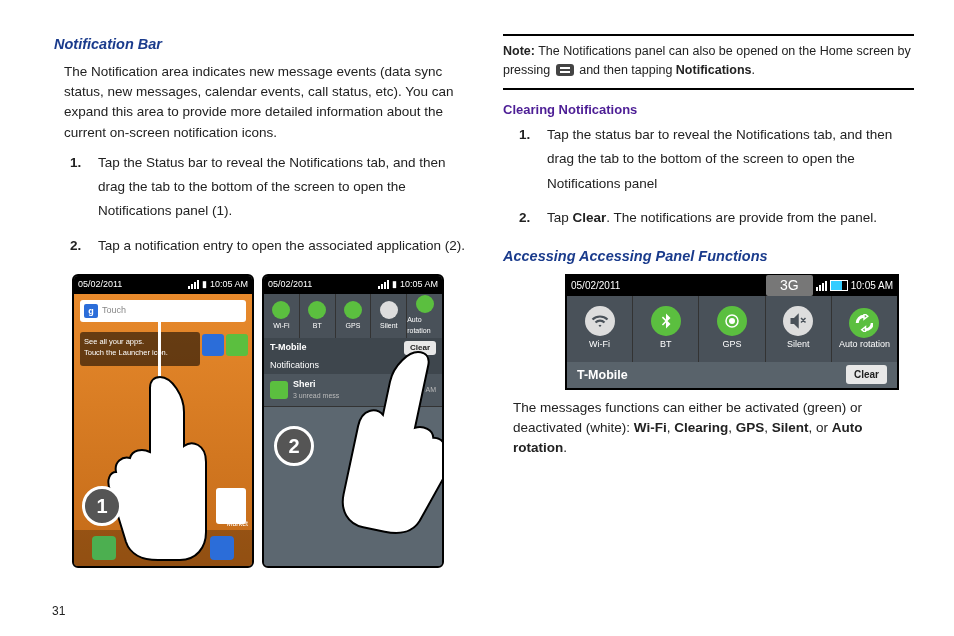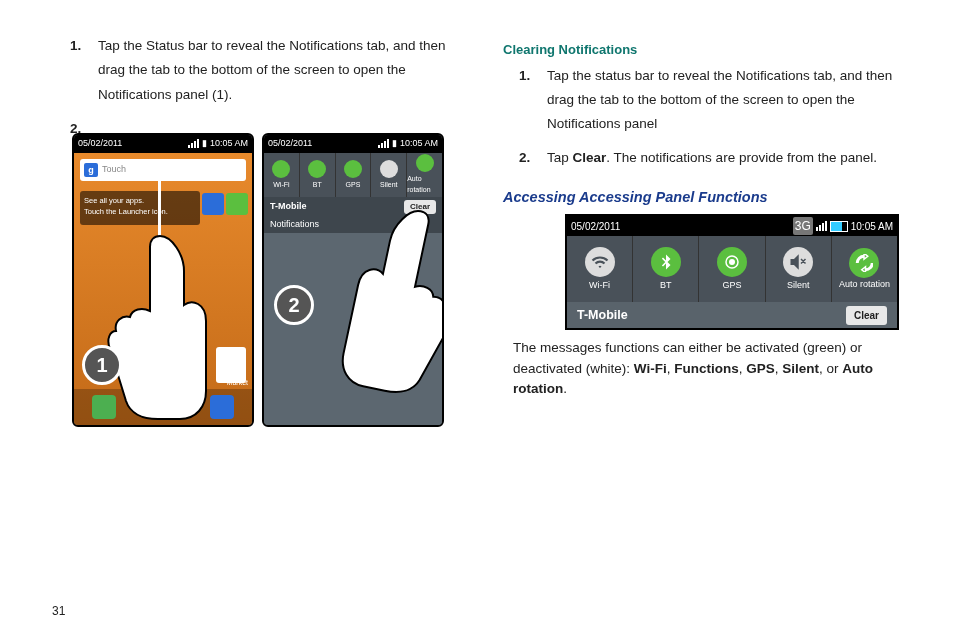--- a/index.html
+++ b/index.html
@@ -7,21 +7,21 @@
     width:954px;height:636px;
     font-family:Arial,Helvetica,sans-serif;
     font-size:13.5px;line-height:1.5;color:#222;
     box-sizing:border-box;
   }
   .page{display:flex;padding:34px 40px 12px 54px;height:100%;box-sizing:border-box;}
   .col{flex:1;min-width:0;}
   .col.right{padding-left:26px;}
   .col.left{padding-right:12px;}
   h3.blue{color:#1a3b8c;font-style:italic;font-weight:700;font-size:14.5px;margin:0 0 6px 0;}
-  h4.blue{color:#0f766e;font-weight:700;font-size:13px;margin:6px 0 4px 0;}
+  h4.blue{color:#4c1d95;font-weight:700;font-size:13px;margin:6px 0 4px 0;}
   p{margin:0 0 8px 0;}
   .indent{margin-left:10px;}
   ol.steps{list-style:none;padding:0;margin:0 0 6px 0;}
   ol.steps li{position:relative;padding:0 0 10px 28px;line-height:1.8;}
   ol.steps .num{position:absolute;left:0;top:0;font-weight:700;}
   b{font-weight:700;}
   .phones{display:flex;gap:8px;justify-content:flex-start;margin:6px 0 0 18px;}
   .phone{width:178px;height:290px;border:2px solid #000;border-radius:6px;background:#666;position:relative;overflow:hidden;}
   .sbar{height:18px;background:#000;color:#fff;font-size:9px;display:flex;align-items:center;justify-content:space-between;padding:0 4px;}
   .sbar .right-ico{display:flex;gap:3px;align-items:center;}
@@ -70,27 +70,30 @@
   .sig{display:inline-flex;align-items:flex-end;gap:1px;}
   .sig i{width:2px;background:#fff;display:inline-block;}
   .tg svg{width:18px;height:18px;}
 </style>
 </head>
 <body>
 
 <div class="page">
 
   <div class="col left">
+    <h3 class="blue">Notification Bar</h3>
+    <p class="indent">The Notification area indicates new message events (data sync status, new messages, calendar events, call status, etc). You can expand this area to provide more detailed information about the current on-screen notification icons.</p>
     <ol class="steps" style="margin-left:16px;">
       <li>
         <span class="num">1.</span>
         <span>Tap the Status bar to reveal the Notifications tab, and then drag the tab to the bottom of the screen to open the Notifications panel (1).</span>
       </li>
       <li>
         <span class="num">2.</span>
+        <span>Tap a notification entry to open the associated application (2).</span>
       </li>
     </ol>
 
     <div class="phones">
 
       <div class="phone">
         <div class="sbar">
           <span>05/02/2011</span>
           <span class="right-ico">
             <span class="sig">
@@ -168,54 +171,72 @@
             <div class="tg on">
                 <div class="dot"></div>
                 <span>Auto rotation</span>
               </div>
           </div>
           <div class="carrier">
             <span>T-Mobile</span>
             <span class="clearbtn">Clear</span>
           </div>
           <div class="notihdr">Notifications</div>
+          <div class="noti">
+            <div class="ic"></div>
+            <div style="flex:1">
+              <div style="font-weight:700">Sheri</div>
+              <div style="font-size:7px;color:#bbb">3 unread mess</div>
+            </div>
+            <div style="font-size:7px;color:#bbb">9:27 AM</div>
+          </div>
           <div class="hand" style="right:-18px;top:70px;transform:scaleX(-1) rotate(-12deg);">
             <svg viewBox="0 0 110 190">
                 <path d="M58 5 C52 5 48 9 48 16 L48 80 C40 76 30 78 28 86 C20 84 12 90 14 100 C8 100 4 108 8 118 L24 170 C28 182 40 188 56 188 L78 188 C94 188 104 176 104 160 L104 90 C104 72 90 68 82 74 L82 40 C82 24 70 5 58 5 Z" fill="#fff" stroke="#000" stroke-width="2"></path>
               </svg>
           </div>
           <div class="circ" style="left:10px;top:150px;">
               <span>2</span>
             </div>
         </div>
       </div>
     </div>
   </div>
 
   <div class="col right">
+    <div class="note">
+      <span class="lbl">Note:</span>
+      <span>The Notifications panel can also be opened on the Home screen by pressing</span>
+      <span class="menuic">
+          <span></span>
+          <span></span>
+        </span>
+      <span>and then tapping</span>
+      <b>Notifications</b>.
+    </div>
 
     <h4 class="blue">Clearing Notifications</h4>
     <ol class="steps" style="margin-left:16px;">
       <li>
         <span class="num">1.</span>
         <span>Tap the status bar to reveal the Notifications tab, and then drag the tab to the bottom of the screen to open the Notifications panel</span>
       </li>
       <li>
         <span class="num">2.</span>
         <span>Tap </span><b>Clear</b><span>. The notifications are provide from the panel.</span>
       </li>
     </ol>
 
     <h3 class="blue">Accessing Accessing Panel Functions</h3>
 
     <div class="bigpanel">
       <div class="sbar">
         <span>05/02/2011</span>
         <span class="right-ico">
-          <span style="background:#777;padding:0 2px;border-radius:2px;font-size:12px;">3G</span>
+          <span style="background:#777;padding:0 14px;border-radius:2px;font-size:14px;">3G</span>
           <span class="sig">
               <i style="height:4px"></i>
               <i style="height:6px"></i>
               <i style="height:8px"></i>
               <i style="height:10px"></i>
             </span>
           <span style="display:inline-block;width:16px;height:9px;border:1px solid #fff;background:linear-gradient(to right,#3cf 70%,transparent 0);"></span>
           <span>10:05 AM</span>
         </span>
       </div>
@@ -262,17 +283,17 @@
             <span style="text-align:center;line-height:1.1">Auto rotation</span>
           </div>
       </div>
       <div class="bigcarrier">
         <span>T-Mobile</span>
         <span class="clearbtn">Clear</span>
       </div>
     </div>
 
     <p class="indent">
-      <span>The messages functions can either be activated (green) or deactivated (white): </span><b>Wi-Fi</b>, <b>Functions</b>, <b>GPS</b>, <b>Silent</b><span>, or </span><b>Auto rotation</b>.
+      <span>The messages functions can either be activated (green) or deactivated (white): </span><b>Wi-Fi</b>, <b>Clearing</b>, <b>GPS</b>, <b>Silent</b><span>, or </span><b>Auto rotation</b>.
     </p>
   </div>
 </div>
 <div class="pgnum">31</div>
 
 </body></html>

